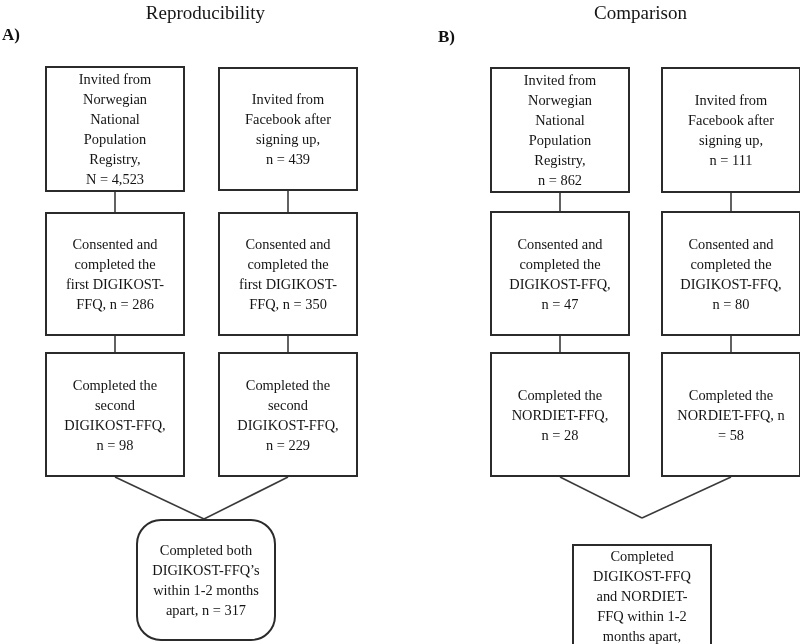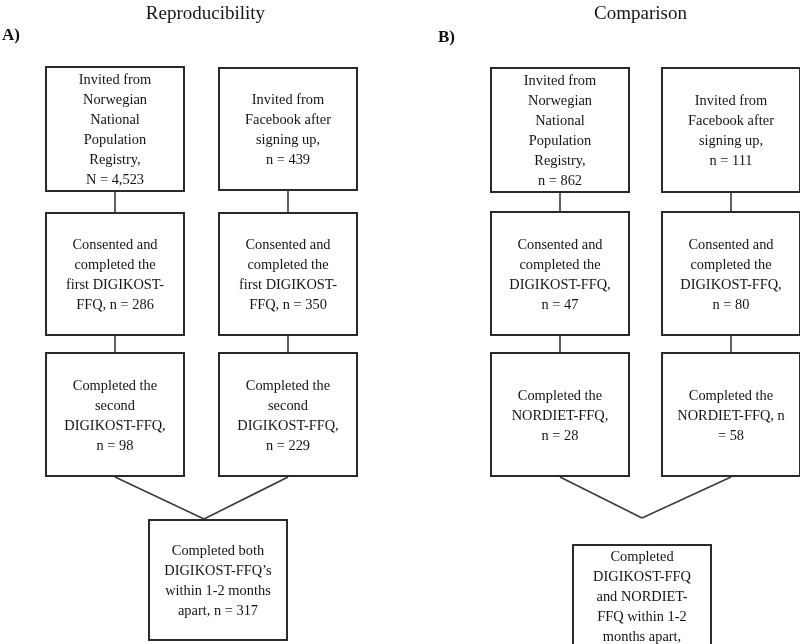--- a/index.html
+++ b/index.html
@@ -118,21 +118,21 @@
 second
 DIGIKOST-FFQ,
 n = 98</span>
       </div>
       <div class="flow-box" style="left: 218px; top: 352px; width: 140px; height: 125px;">
         <span class="box-text">Completed the
 second
 DIGIKOST-FFQ,
 n = 229</span>
       </div>
-      <div class="flow-box" style="left: 148px; top: 519px; width: 140px; height: 122px;">
+      <div class="flow-box" style="left: 136px; top: 519px; width: 140px; height: 122px; border-radius: 25px;">
         <span class="box-text">Completed both
 DIGIKOST-FFQ’s
 within 1-2 months
 apart, n  = 317</span>
       </div>
       <div class="panel-title" style="left: 563px; top: 2px; width: 155px;">Comparison</div>
       <div class="panel-label" style="left: 438px; top: 28px;">B)</div>
       <div class="flow-box" style="left: 490px; top: 67px; width: 140px; height: 126px;">
         <span class="box-text">Invited from
 Norwegian

